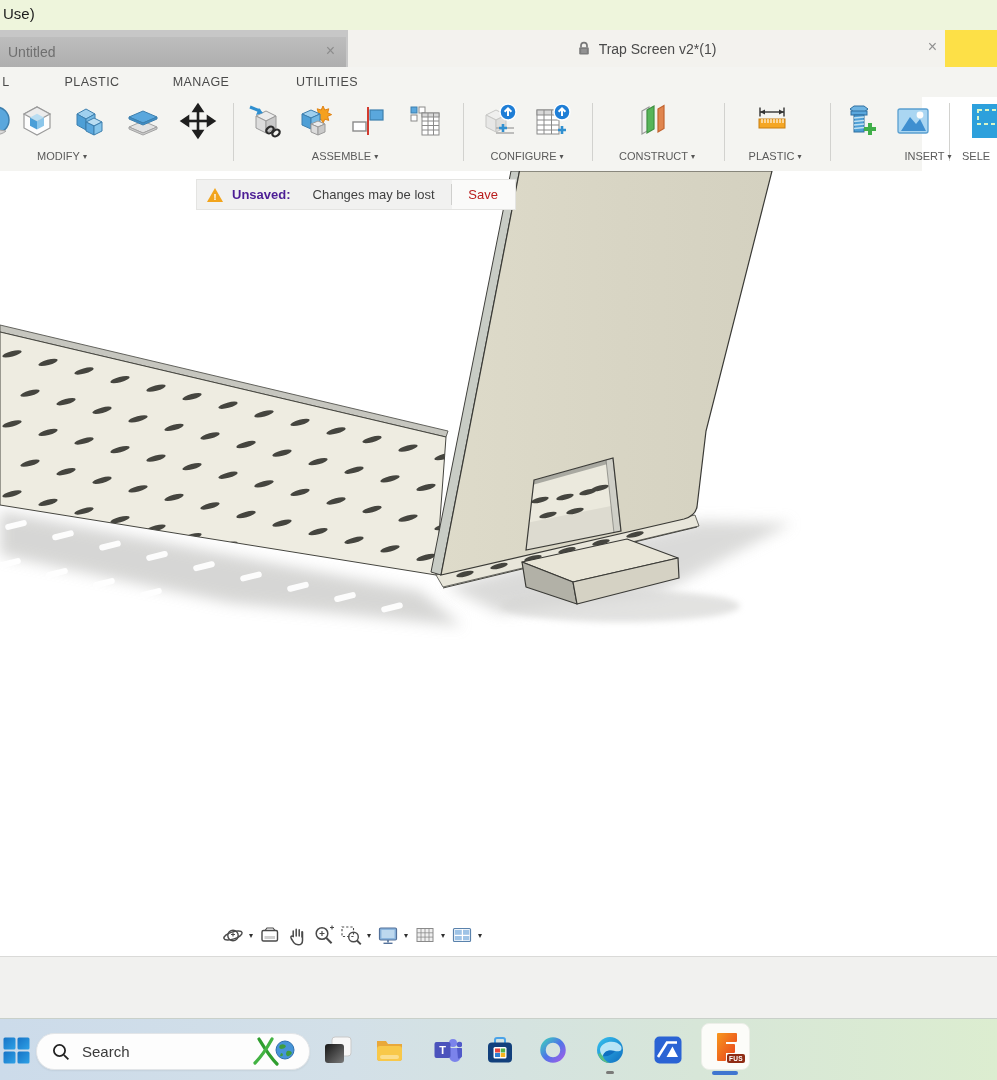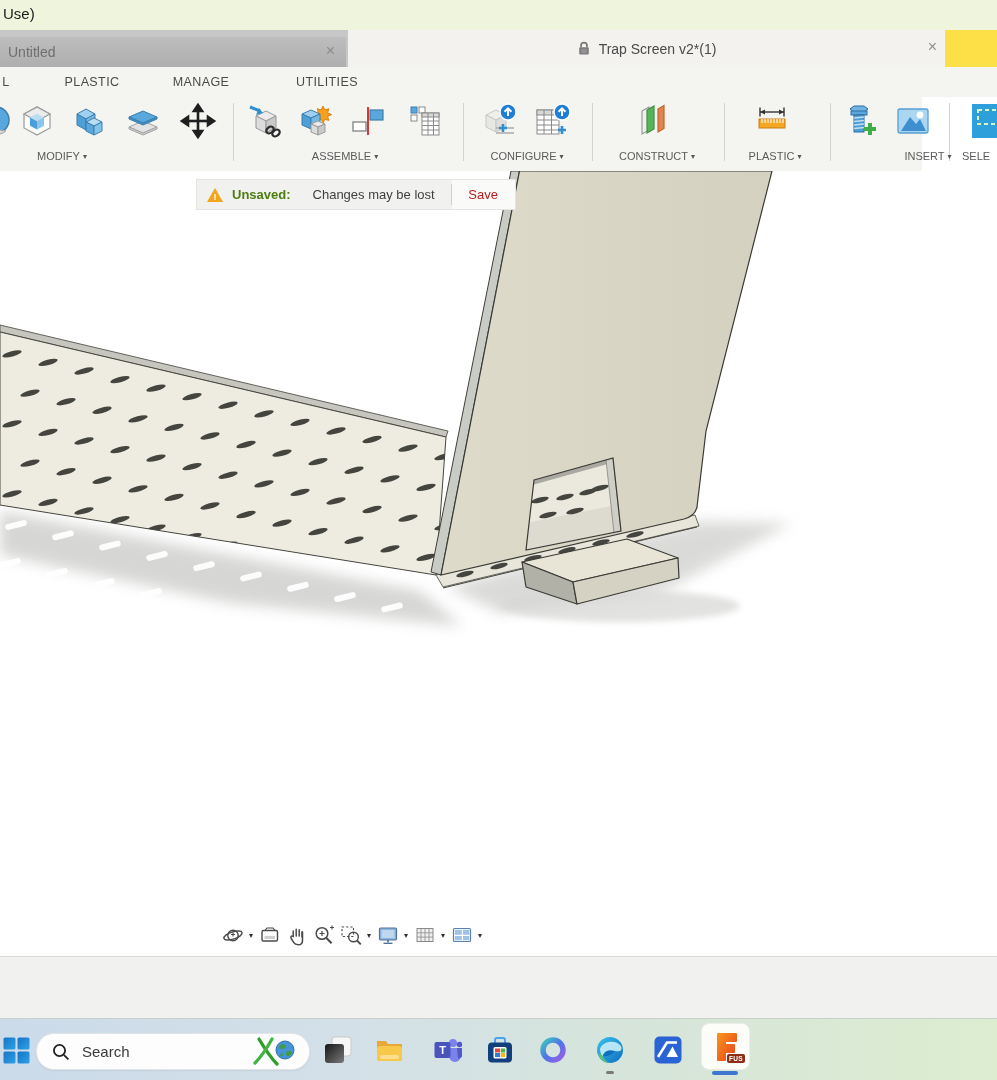--- a/index.html
+++ b/index.html
@@ -24,21 +24,21 @@
   
   .toolbar{left:0;top:97px;width:922px;height:74px;background:#f4f4f1;border-bottom:1px solid #d6d6d3;}
   .tb-icon{position:absolute;top:5px;width:38px;height:38px;}
   .tb-label{position:absolute;top:53px;font-size:11px;color:#5a5a5a;text-align:center;white-space:nowrap;}
   .tb-label .caret{font-size:8px;color:#555;margin-left:3px;vertical-align:1px;}
   .tb-div{position:absolute;top:6px;width:1px;height:58px;background:#d2d2cf;}
   
   .banner{left:197px;top:180px;height:29px;background:#f1f1f0;display:flex;align-items:center;
     box-shadow:0 0 0 1px #e4e4e2;z-index:5;}
   .banner .warn{margin:0 8px 0 9px;}
-  .banner .b-title{font-size:13px;font-weight:bold;color:#4d7c0f;margin-right:22px;}
+  .banner .b-title{font-size:13px;font-weight:bold;color:#4c1d95;margin-right:22px;}
   .banner .b-msg{font-size:13px;color:#3f3f3f;margin-right:16px;}
   .banner .b-sep{width:1px;height:21px;background:#cfcfcd;}
   .banner .b-save{width:63px;height:100%;background:#fafaf9;display:flex;align-items:center;justify-content:center;
     font-size:13px;color:#b91c1c;cursor:pointer;}
   
   .viewport{left:0;top:171px;width:997px;height:785px;background:#ffffff;}
   
   .navbar{left:219px;top:921px;height:28px;display:flex;align-items:center;z-index:6;}
   .nav-btn{width:27px;height:26px;display:flex;align-items:center;justify-content:center;}
   .nav-caret{font-size:8px;color:#2f2f2f;width:10px;text-align:center;}

